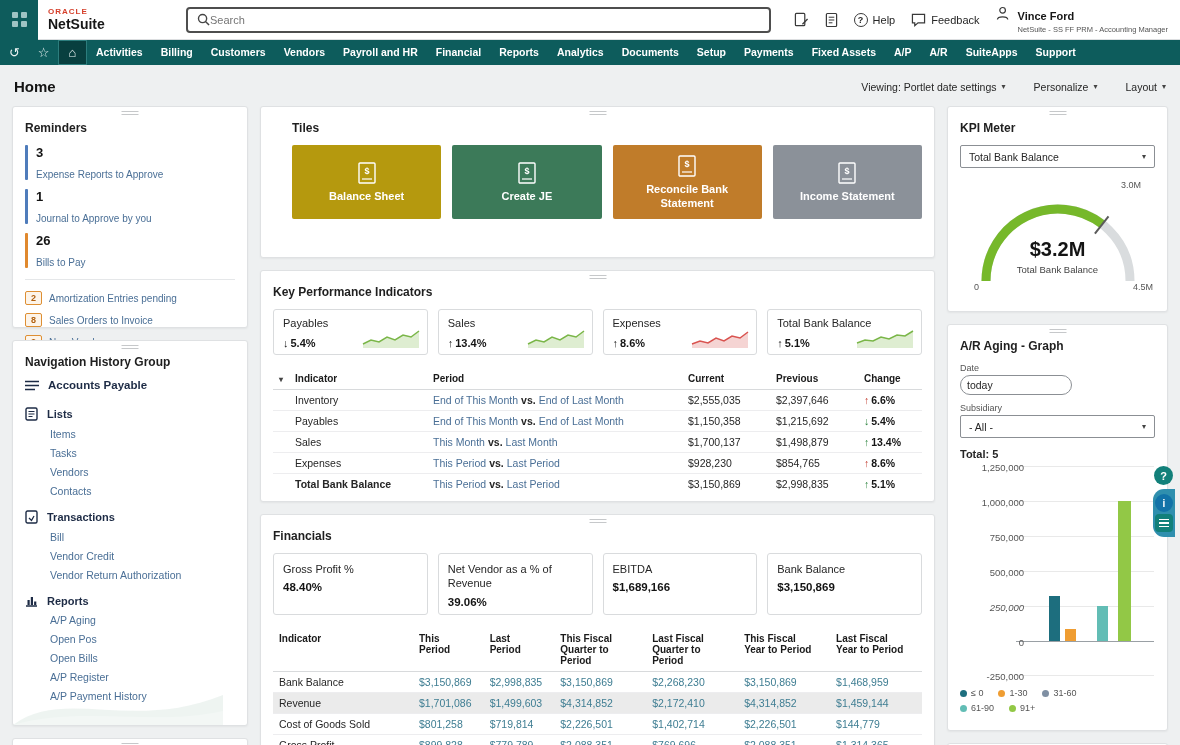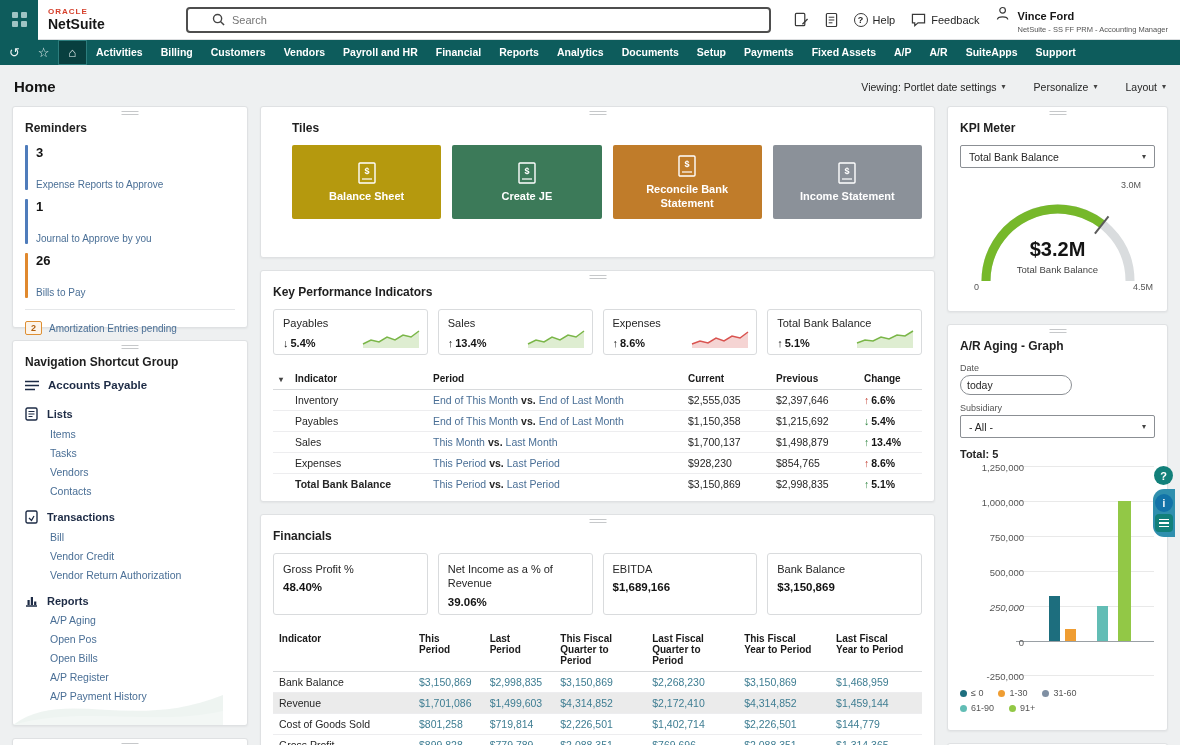--- a/index.html
+++ b/index.html
@@ -10,21 +10,21 @@
   .topbar { height:40px; background:#fff; border-bottom:1px solid #dcdee0;
             display:flex; align-items:center; }
   .apps-tile { width:38px; height:40px; background:#0e5c5c; display:flex;
                align-items:center; justify-content:center; cursor:pointer; flex:none;}
   .apps-grid { display:grid; grid-template-columns:6px 6px; gap:3px; }
   .apps-grid i { width:6px; height:6px; background:#9fc3c3; border-radius:1px; display:block;}
   .logo { margin-left:10px; line-height:1; cursor:pointer; flex:none; width:86px;}
   .logo .oracle { font-size:8px; font-weight:bold; color:#d6402c; letter-spacing:1px; display:block;}
   .logo .ns { font-size:14px; font-weight:bold; color:#161616; display:block; margin-top:1px;}
   .search { margin-left:52px; width:585px; height:26px; border:2px solid #4e4e4e;
-            border-radius:4px; display:flex; align-items:center; padding:0 24px; gap:7px; background:#fff;}
+            border-radius:4px; display:flex; align-items:center; padding:0 9px; background:#fff;}
   .search svg { flex:none; }
   .search input { border:none; outline:none; flex:1; font-size:11px; font-family:inherit; color:#333;}
   .topbar-right { margin-left:auto; display:flex; align-items:center; gap:16px; padding-right:12px;}
   .tb-ic { cursor:pointer; display:flex; align-items:center; gap:5px; font-size:11px; color:#262626;}
   .qmark { width:14px; height:14px; border:1.4px solid #3a3a3a; border-radius:50%;
            font-size:9px; font-weight:bold; display:flex; align-items:center; justify-content:center;}
   .user { display:flex; align-items:flex-start; gap:6px; cursor:pointer; max-width:185px;}
   .user-meta .name { font-size:11px; font-weight:bold; color:#161616;}
   .user-meta .role { font-size:7.5px; color:#555; margin-top:1px;}
 
@@ -53,21 +53,21 @@
              padding:12px 12px 12px; margin-bottom:12px; width:100%;}
   .handle { position:absolute; top:4px; left:50%; transform:translateX(-50%);
             width:17px; height:4px; border-top:1px solid #c6c8ca; border-bottom:1px solid #c6c8ca; cursor:grab;}
   .p-title { font-size:12px; font-weight:bold; color:#1f1f1f; margin:2px 0 10px;}
   .lnk { color:#4a6f96; cursor:pointer; }
 
   
   .rem-feat { display:flex; gap:8px; margin-bottom:9px; cursor:pointer;}
   .rem-accent { width:3px; flex:none; border-radius:1px;}
   .rem-count { font-size:13px; font-weight:bold; color:#141414;}
-  .rem-label { font-size:10px; margin-top:19px;}
+  .rem-label { font-size:10px; margin-top:9px;}
   .rem-div { border-top:1px solid #e5e7e9; margin:11px 0;}
   .rem-item { display:flex; align-items:center; gap:7px; margin-bottom:8px; cursor:pointer;}
   .rem-badge { min-width:17px; padding:1px 4px; border:1px solid #de8f33; background:#fdf4e9;
                color:#b05f0e; font-size:9px; font-weight:bold; text-align:center; border-radius:2px;}
   .rem-item .rem-label { margin-top:0; }
 
   
   .sc-top { display:flex; align-items:center; gap:9px; font-size:11.5px; font-weight:bold;
             color:#1d2b45; margin:4px 0 16px; cursor:pointer;}
   .sc-group { margin-bottom:13px; }
@@ -304,21 +304,21 @@
         <span class="rem-label lnk">Sales Orders to Invoice</span>
       </div>
       <div class="rem-item">
         <span class="rem-badge">2</span>
         <span class="rem-label lnk">New Vendors</span>
       </div>
     </div>
 
     <div class="portlet" style="height:386px; overflow:hidden;">
       <div class="handle"></div>
-      <div class="p-title">Navigation Shortcut Group</div>
+      <div class="p-title">Navigation History Group</div>
 
       <div class="sc-top">
         <svg width="14" height="11" viewBox="0 0 14 11">
           <line x1="0" y1="1.5" x2="14" y2="1.5" stroke="#1d2b45" stroke-width="1.6"></line>
           <line x1="0" y1="5.5" x2="14" y2="5.5" stroke="#1d2b45" stroke-width="1.6"></line>
           <line x1="0" y1="9.5" x2="10" y2="9.5" stroke="#1d2b45" stroke-width="1.6"></line>
         </svg>
         <span>Accounts Payable</span>
       </div>
 
@@ -524,21 +524,21 @@
     <div class="portlet" style="height:300px;">
       <div class="handle"></div>
       <div class="p-title">Financials</div>
 
       <div class="fin-cards">
         <div class="fin-card">
           <div class="fin-name">Gross Profit %</div>
           <div class="fin-val">48.40%</div>
         </div>
         <div class="fin-card">
-          <div class="fin-name">Net Income as a % of Revenue</div>
+          <div class="fin-name">Net Vendor as a % of Revenue</div>
           <div class="fin-val">39.06%</div>
         </div>
         <div class="fin-card">
           <div class="fin-name">EBITDA</div>
           <div class="fin-val">$1,689,166</div>
         </div>
         <div class="fin-card">
           <div class="fin-name">Bank Balance</div>
           <div class="fin-val">$3,150,869</div>
         </div>

